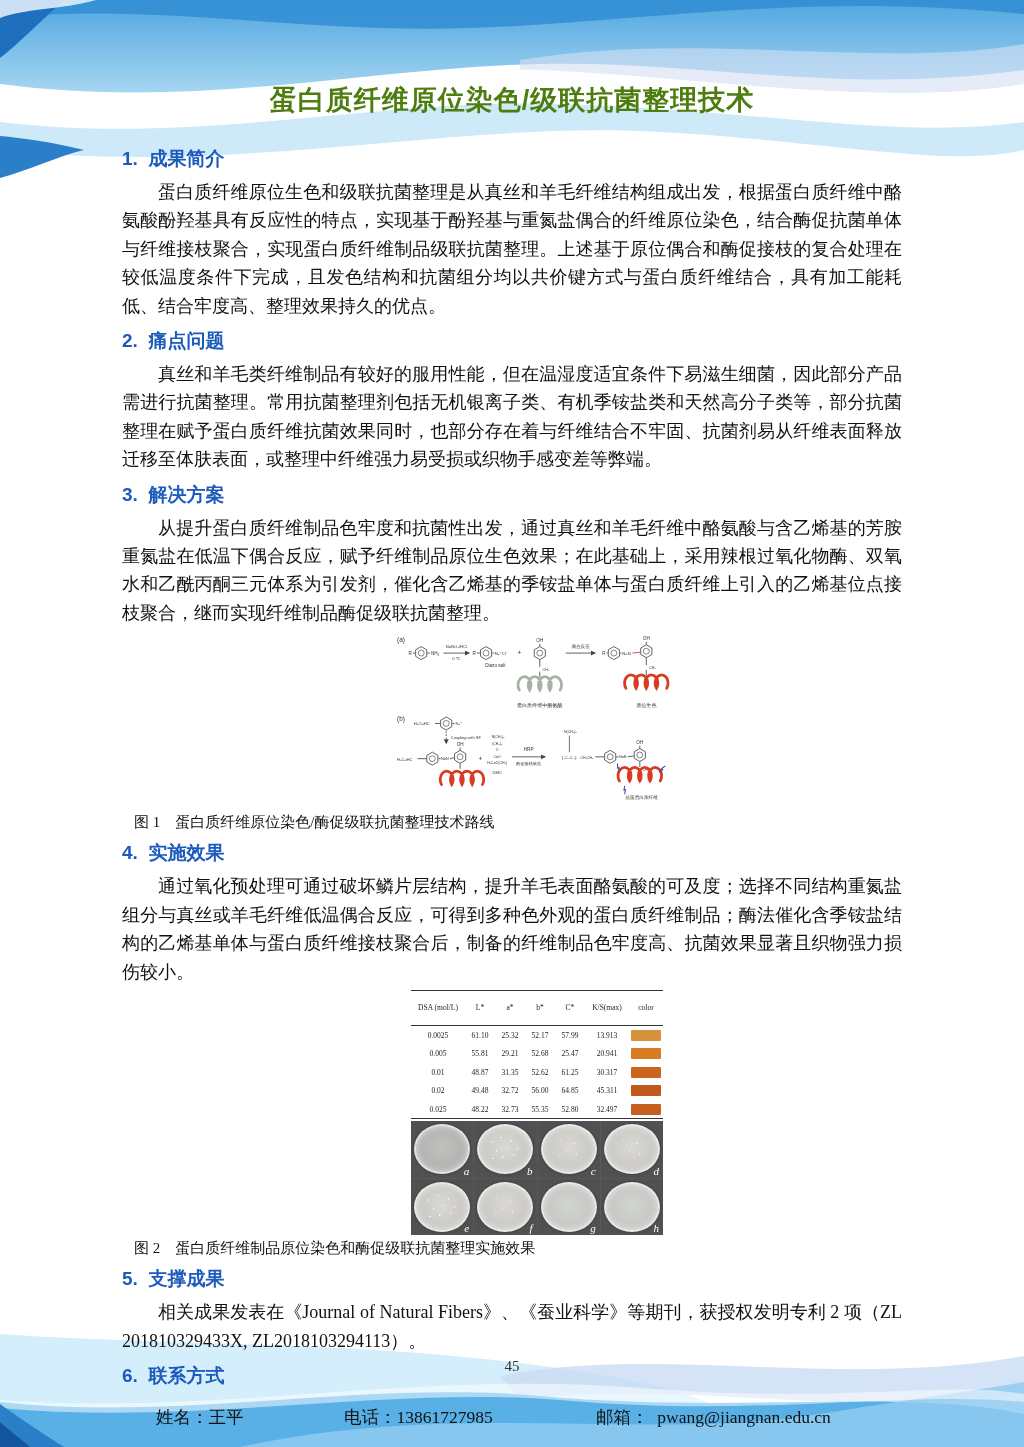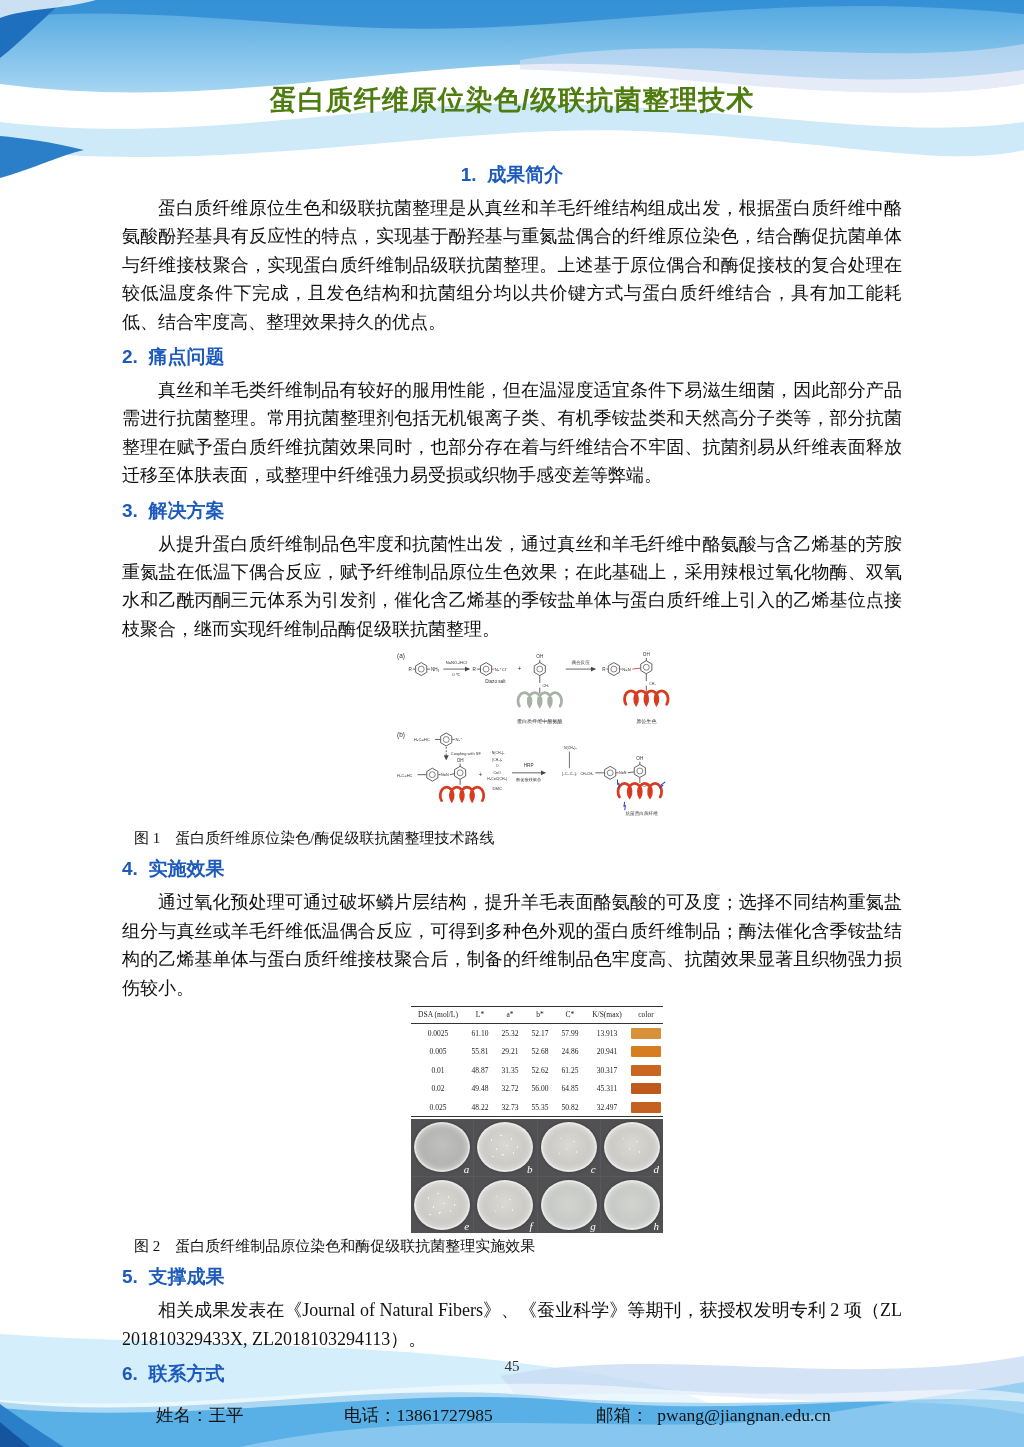--- a/index.html
+++ b/index.html
@@ -6,28 +6,28 @@
   .page{position:relative;width:1024px;height:1447px;background:#fff;overflow:hidden;
         font-family:"Liberation Serif","DejaVu Serif",serif;color:#111;margin:0 auto;}
   svg.hdr{position:absolute;top:0;left:0;width:1024px;height:190px;display:block;z-index:0;}
   svg.ftr{position:absolute;bottom:0;left:0;width:1024px;height:117px;display:block;z-index:0;}
   .title{position:absolute;top:82px;left:0;width:100%;text-align:center;z-index:2;
          font-family:"Liberation Sans","DejaVu Sans",sans-serif;font-weight:bold;
          font-size:27px;letter-spacing:1px;color:#4d7c0f;}
   .main{position:absolute;top:140px;left:122px;width:780px;z-index:1;}
   .sec-h{font-family:"Liberation Sans","DejaVu Sans",sans-serif;font-weight:bold;
          font-size:19px;color:#1c5abc;margin:8px 0 6px;white-space:pre-wrap;}
-  .sec-h.first{margin-top:22px;text-align:center;}
+  .sec-h.first{margin-top:6px;}
   .body-p{font-size:18px;line-height:28.4px;text-align:justify;text-indent:2em;margin:0;}
   .figwrap{text-align:center;margin:2px 0 0;transform:translateX(25px);}
   .caption{text-align:left;font-size:15px;margin:4px 0 2px;transform:translateX(12px);}
   .fig2{width:252px;margin:4px auto 0;transform:translateX(25px);}
   table.ctab{width:252px;border-collapse:collapse;table-layout:fixed;
              font-size:7.5px;color:#222;border-top:1.6px solid #333;border-bottom:1.6px solid #333;}
-  table.ctab th{font-weight:normal;border-bottom:0.8px solid #333;padding:3px 1px;height:10px;}
+  table.ctab th{font-weight:normal;border-bottom:0.8px solid #333;padding:12px 1px;height:10px;}
   table.ctab td{padding:0 1px;height:18.5px;text-align:center;vertical-align:middle;}
   .swatch{width:30px;height:11px;margin:0 auto;border-radius:1px;}
   .dishes{width:252px;height:114px;background:#59595b;display:grid;
           grid-template-columns:repeat(4,1fr);grid-template-rows:repeat(2,1fr);gap:1px;margin-top:2px;}
   .dish{position:relative;background:#515154;}
   .dish-circle{position:absolute;left:3px;top:3px;width:56px;height:50px;border-radius:50%;
       background:radial-gradient(circle at 50% 45%, #d9d8d3 0%, #cbcac6 60%, #b9b8b4 100%);
       border:2px solid rgba(246,246,244,.7);box-sizing:border-box;
       box-shadow:inset 0 0 6px rgba(255,255,255,.65), 0 0 3px rgba(0,0,0,.35);}
   .dish:nth-child(1) .dish-circle{background:radial-gradient(circle at 50% 45%, #c0c1bf 0%, #b3b4b2 60%, #a6a7a5 100%);}
@@ -238,21 +238,21 @@
             <td>13.913</td>
             <td>
                 <div class="swatch" style="background: rgb(214, 145, 58);"></div>
               </td>
           </tr>
           <tr>
             <td>0.005</td>
             <td>55.81</td>
             <td>29.21</td>
             <td>52.68</td>
-            <td>24.86</td>
+            <td>25.47</td>
             <td>20.941</td>
             <td>
                 <div class="swatch" style="background: rgb(216, 124, 34);"></div>
               </td>
           </tr>
           <tr>
             <td>0.01</td>
             <td>48.87</td>
             <td>31.35</td>
             <td>52.62</td>
@@ -271,21 +271,21 @@
             <td>45.311</td>
             <td>
                 <div class="swatch" style="background: rgb(192, 90, 28);"></div>
               </td>
           </tr>
           <tr>
             <td>0.025</td>
             <td>48.22</td>
             <td>32.73</td>
             <td>55.35</td>
-            <td>50.82</td>
+            <td>52.80</td>
             <td>32.497</td>
             <td>
                 <div class="swatch" style="background: rgb(198, 96, 32);"></div>
               </td>
           </tr>
         </tbody>
       </table>
 
       <div class="dishes">
         <div class="dish">

